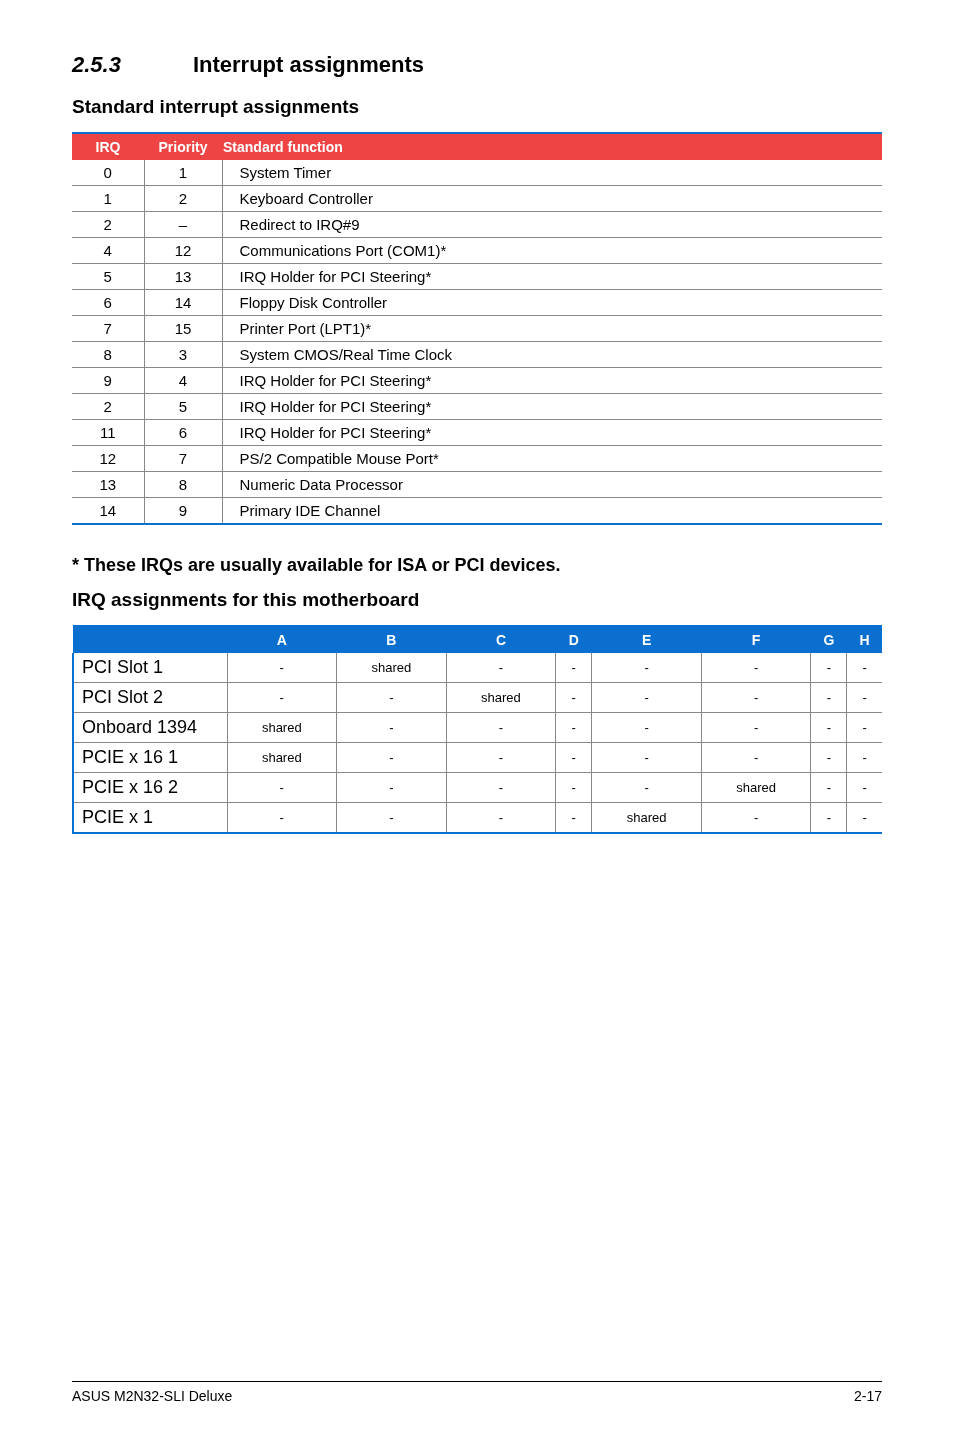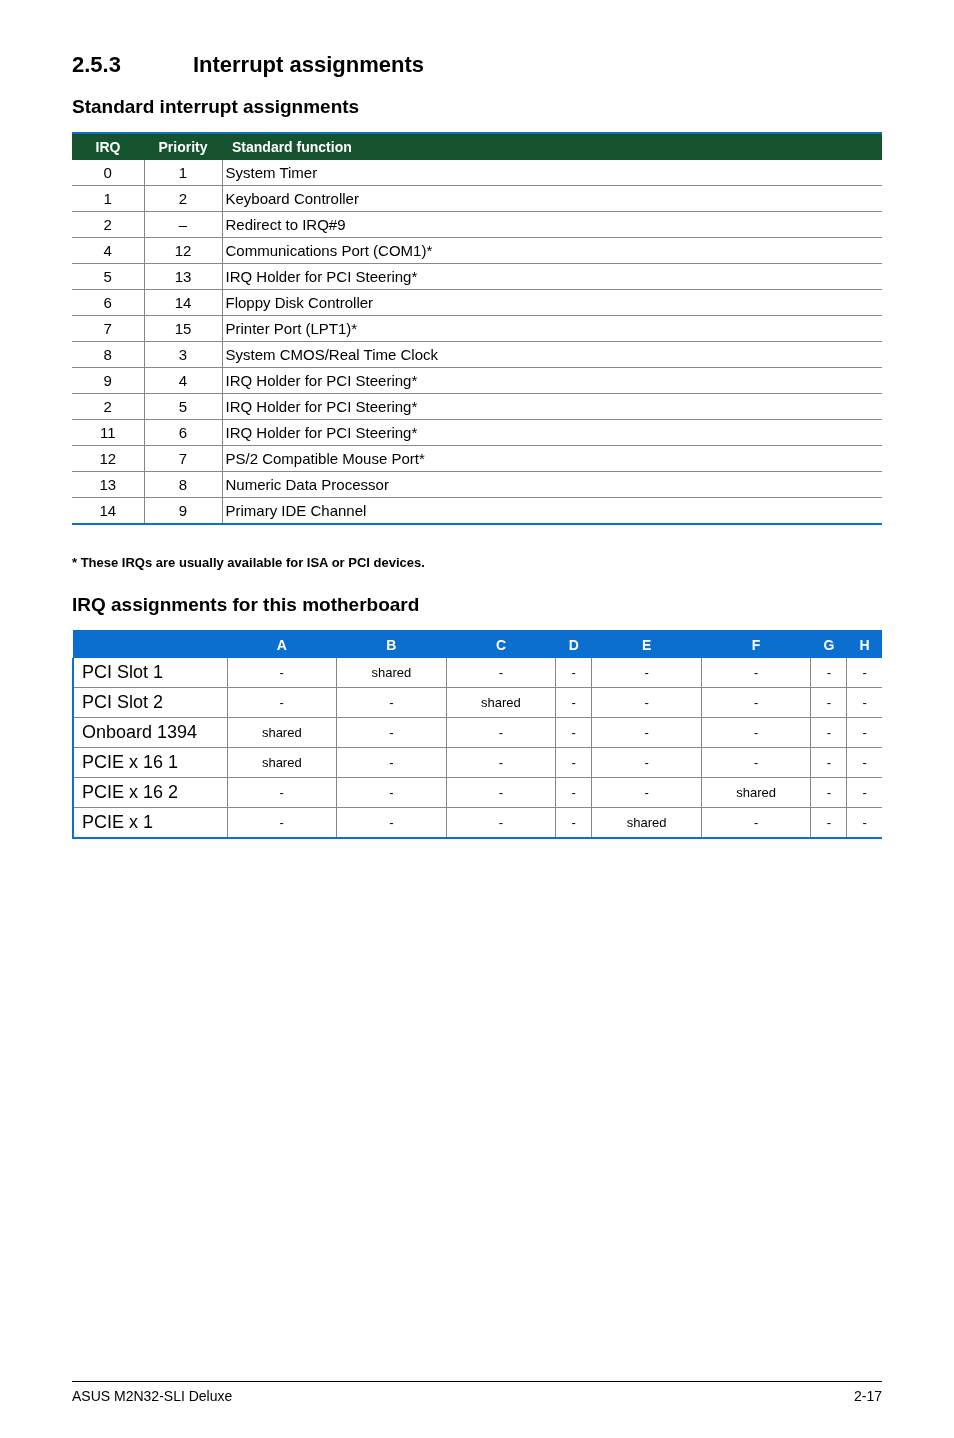--- a/index.html
+++ b/index.html
@@ -14,20 +14,21 @@
     width: 954px;
     height: 1438px;
     padding: 50px 72px 30px 72px;
     position: relative;
   }
   .section-num {
     font-size: 22px;
     font-weight: bold;
     display: inline-block;
     margin-right: 36px;
+    font-style: italic;
   }
   .section-title {
     font-size: 22px;
     font-weight: bold;
     margin-left: 36px;
   }
   h2.head1 {
     margin-bottom: 18px;
   }
   .subhead {
@@ -38,25 +39,25 @@
   table {
     border-collapse: collapse;
     width: 100%;
   }
   .tbl1 {
     border-top: 2px solid #0a6fcf;
     border-bottom: 2px solid #0a6fcf;
     margin-bottom: 30px;
   }
   .tbl1 thead th {
-    background: #14532d;
+    background: #ef4444;
     color: #fff;
     font-weight: bold;
     text-align: left;
-    padding: 5px 10px;
+    padding: 5px 1px;
     font-size: 14px;
   }
   .tbl1 thead th:first-child {
     text-align: center;
     width: 72px;
   }
   .tbl1 thead th:nth-child(2) {
     text-align: center;
     width: 78px;
   }
@@ -67,26 +68,26 @@
   }
   .tbl1 tbody tr:last-child td {
     border-bottom: none;
   }
   .tbl1 tbody td:first-child,
   .tbl1 tbody td:nth-child(2) {
     text-align: center;
     border-right: 1px solid #888;
   }
   .tbl1 tbody td:nth-child(3) {
-    padding-left: 3px;
+    padding-left: 17px;
   }
   .footnote {
-    font-size: 13px;
-    font-weight: bold;
-    margin-bottom: 24px;
+    font-size: 18px;
+    font-weight: bold;
+    margin-bottom: 13px;
   }
   .tbl2 {
     border-top: 2px solid #0a6fcf;
     border-bottom: 2px solid #0a6fcf;
   }
   .tbl2 th {
     background: #0a6fcf;
     color: #fff;
     font-weight: bold;
     text-align: center;

